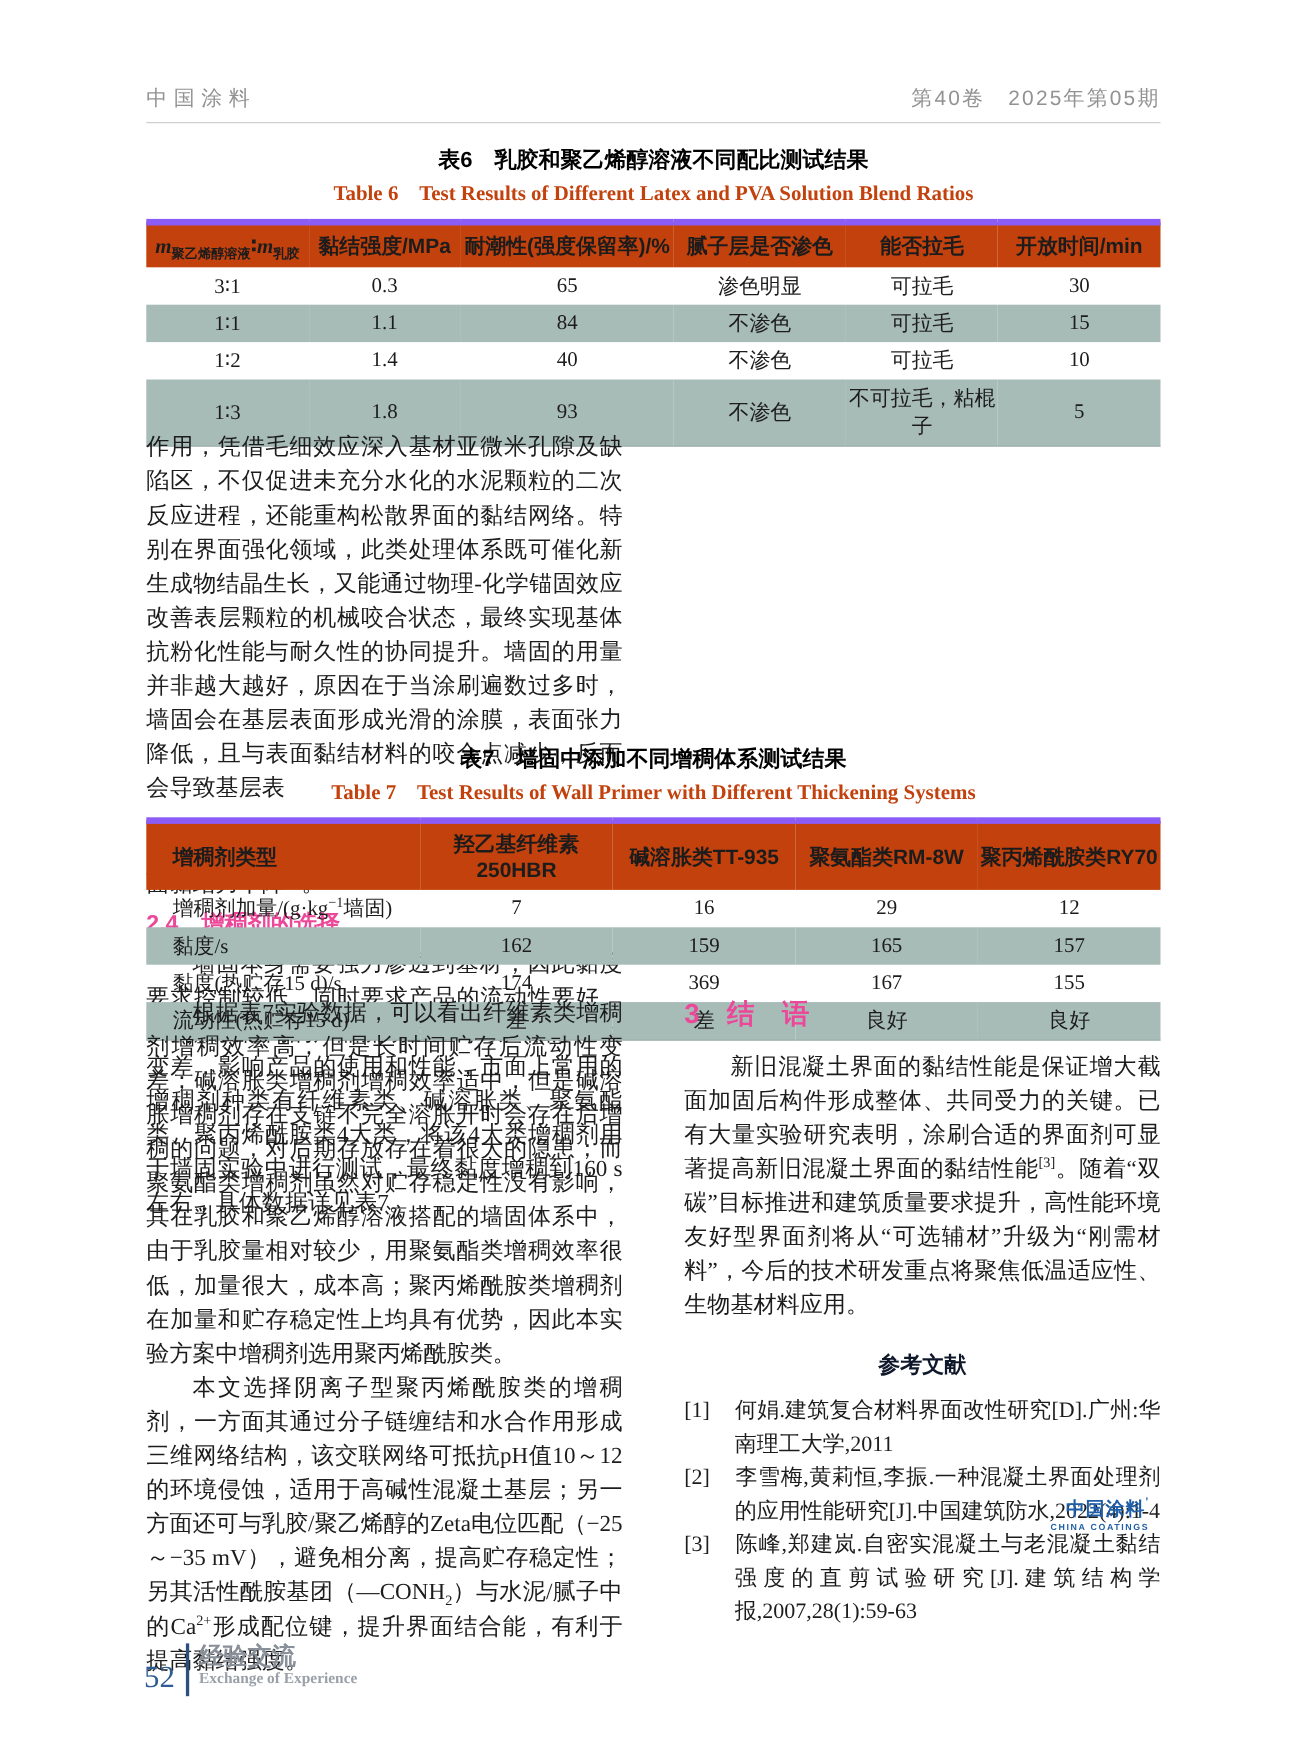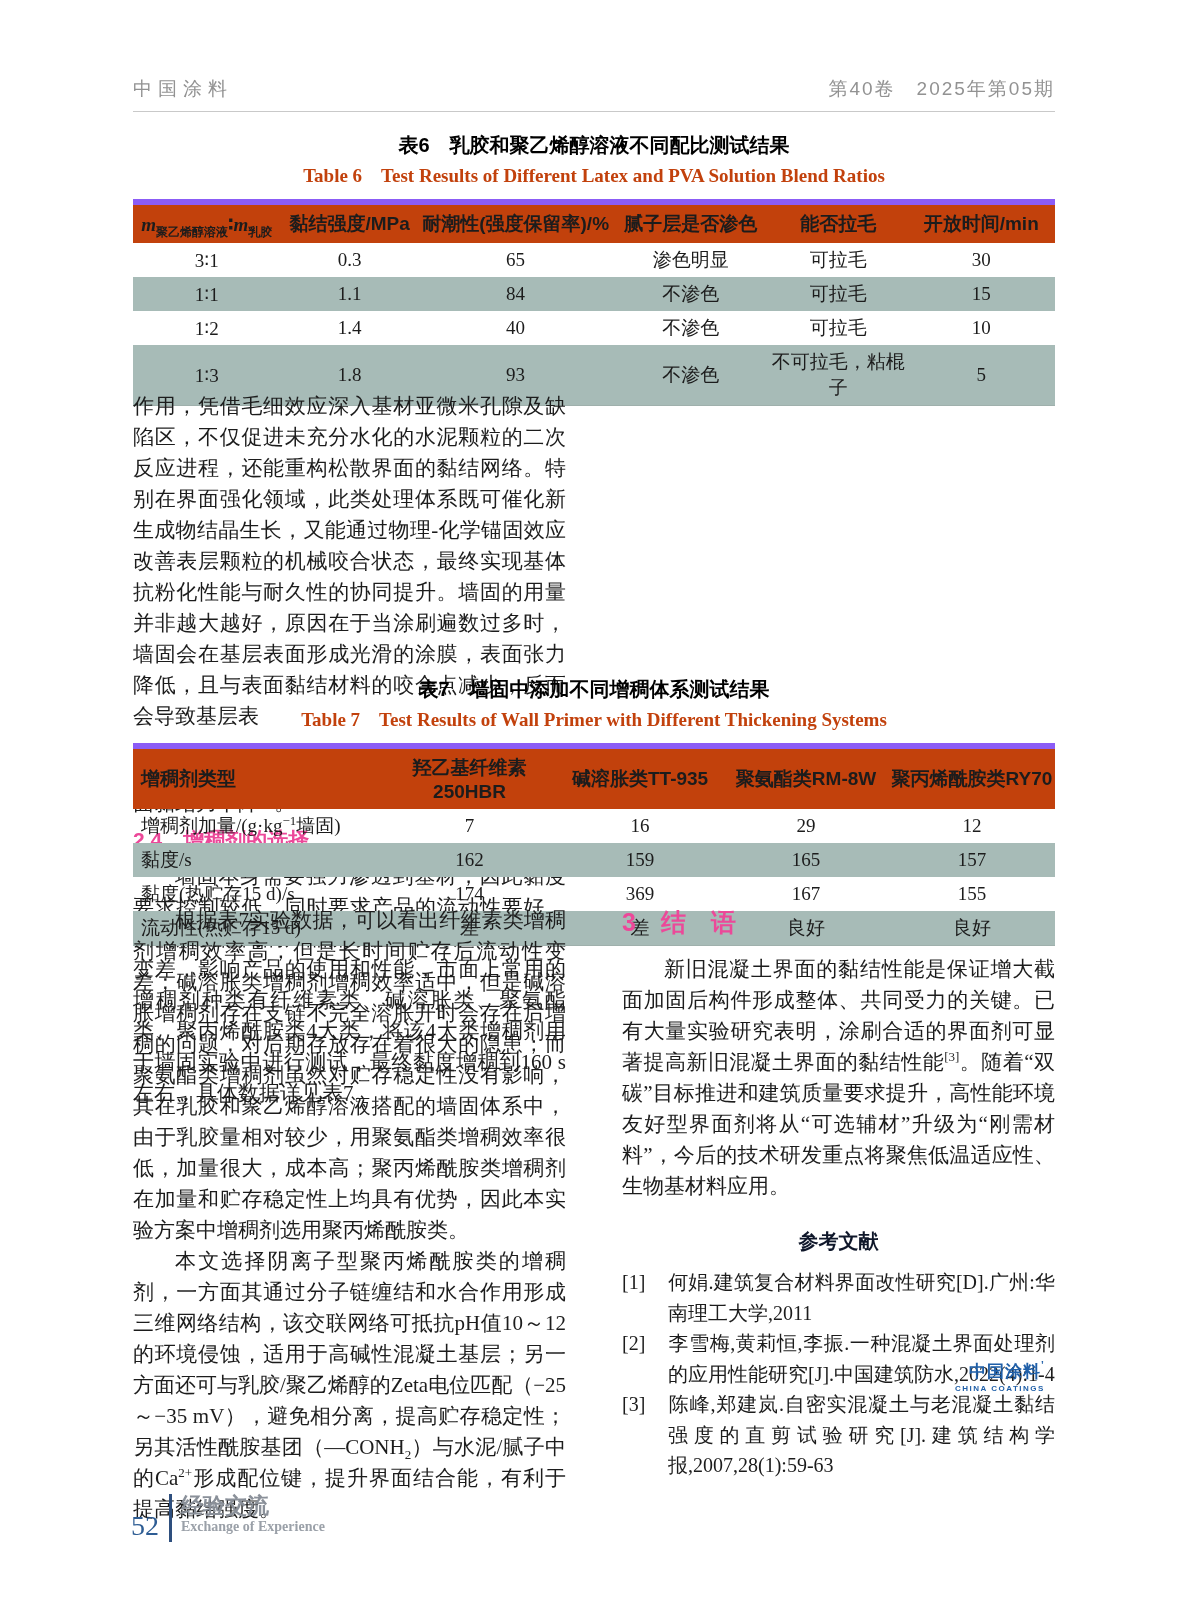--- a/index.html
+++ b/index.html
@@ -26,21 +26,21 @@
   .ten{text-align:center;font-weight:bold;font-size:19px;margin-top:4px;color:#c2410c;}
   table{width:100%;border-collapse:collapse;margin-top:10px;font-size:19px;}
   thead tr{background:#c2410c;border-top:6px solid #8b5cf6;}
   th{font-family:"Liberation Sans","DejaVu Sans",sans-serif;font-weight:bold;
      padding:6px 2px;text-align:center;font-size:19px;}
   td{padding:4px 2px;text-align:center;}
   tbody tr:nth-child(even){background:#a7bbb7;}
   tbody tr:last-child{border-bottom:1.5px solid #9fb0ac;}
   th sub, td sub{font-size:12px;}
   th i{font-family:"Liberation Serif","DejaVu Serif",serif;font-weight:bold;}
-  .t7 th.lbl,.t7 td.lbl{text-align:left;padding-left:8px;}
+  .t7 th.lbl,.t7 td.lbl{text-align:left;padding-left:24px;}
   
   .cols{position:absolute;left:133px;width:922px;display:flex;gap:56px;}
   .bt{top:391px;flex-direction:column;}
   .bb{top:905px;}
   .col{width:433px;font-size:21px;line-height:31px;text-align:justify;}
   .col p{margin:0;}
   .ind{text-indent:2em;}
   sup{font-size:13px;line-height:0;}
   sub{font-size:13px;line-height:0;}
   .teal{color:#ec4899;font-family:"Liberation Sans","DejaVu Sans",sans-serif;

